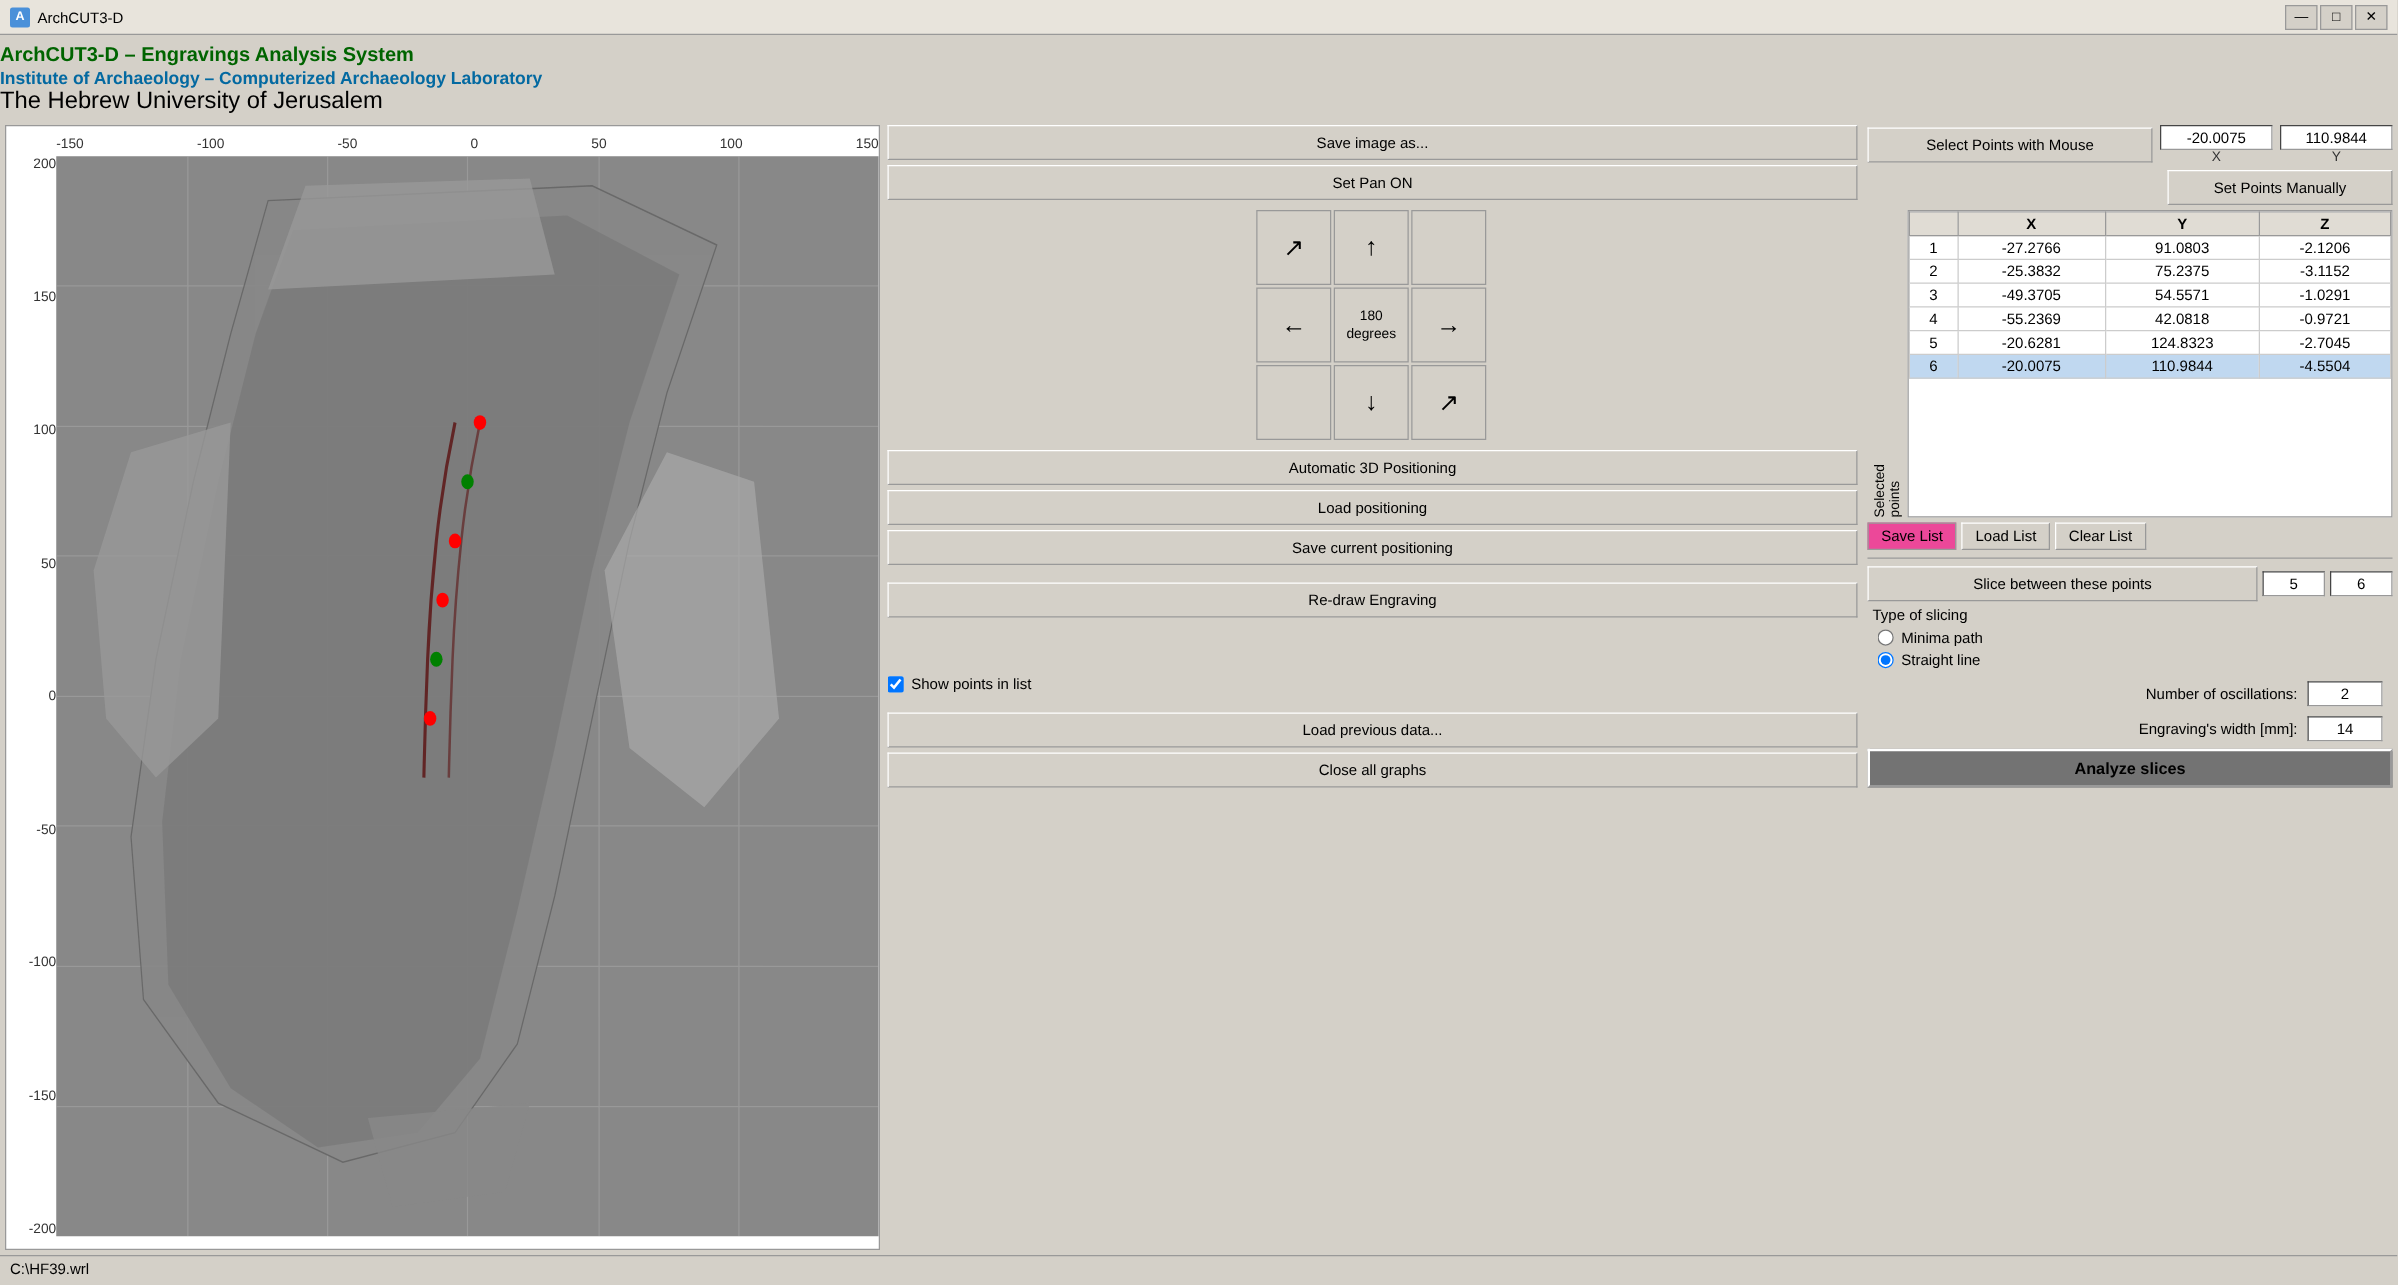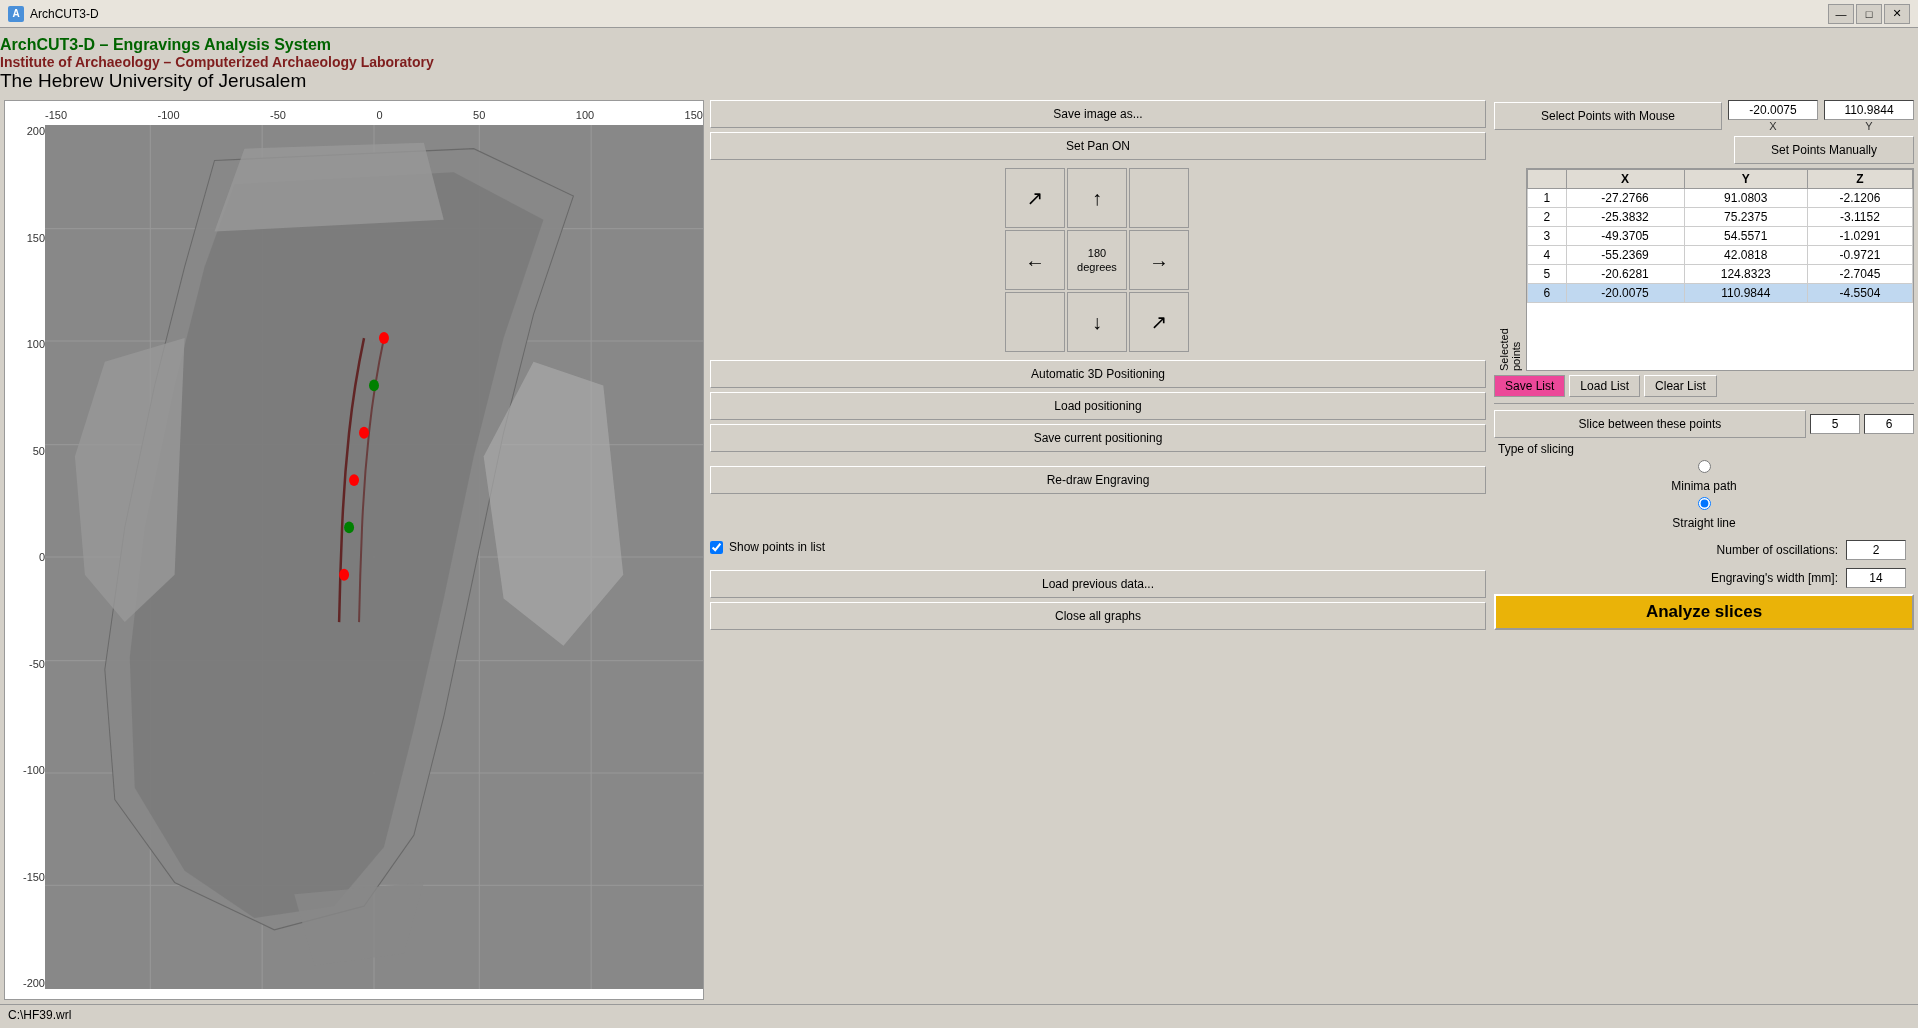--- a/index.html
+++ b/index.html
@@ -54,21 +54,21 @@
       text-align: left;
       padding: 8px 0 4px;
       background: #d4d0c8;
     }
     .app-title {
       color: #006400;
       font-size: 16px;
       font-weight: bold;
     }
     .app-subtitle {
-      color: #7f1d1d;
+      color: #0369a1;
       font-size: 14px;
       font-weight: bold;
     }
     .app-university {
       color: #000;
       font-size: 19px;
     }
     .content-area {
       display: flex;
       flex: 1;
@@ -203,23 +203,21 @@
       font-size: 12px;
     }
     .radio-group {
       display: flex;
       flex-direction: column;
       gap: 4px;
       padding: 4px 8px;
     }
     .radio-row {
       display: flex;
-      align-items: center;
       gap: 6px;
-      flex-direction: column;
     }
     .section-label {
       font-size: 12px;
       margin-left: 4px;
     }
     .number-row {
       display: flex;
       align-items: center;
       justify-content: flex-end;
       gap: 8px;
@@ -227,27 +225,27 @@
       font-size: 12px;
     }
     .number-input {
       width: 60px;
       border: 1px inset #999;
       padding: 2px;
       text-align: center;
       font-size: 12px;
     }
     .analyze-btn {
-      background: #eab308;
+      background: #737373;
       border: 2px solid #999;
       border-top-color: #fff;
       border-left-color: #fff;
       padding: 6px;
       cursor: pointer;
-      font-size: 17px;
+      font-size: 13px;
       font-weight: bold;
       text-align: center;
       width: 100%;
     }
     .bottom-bar {
       background: #d4d0c8;
       border-top: 1px solid #999;
       padding: 3px 8px;
       font-size: 12px;
       height: 24px;

